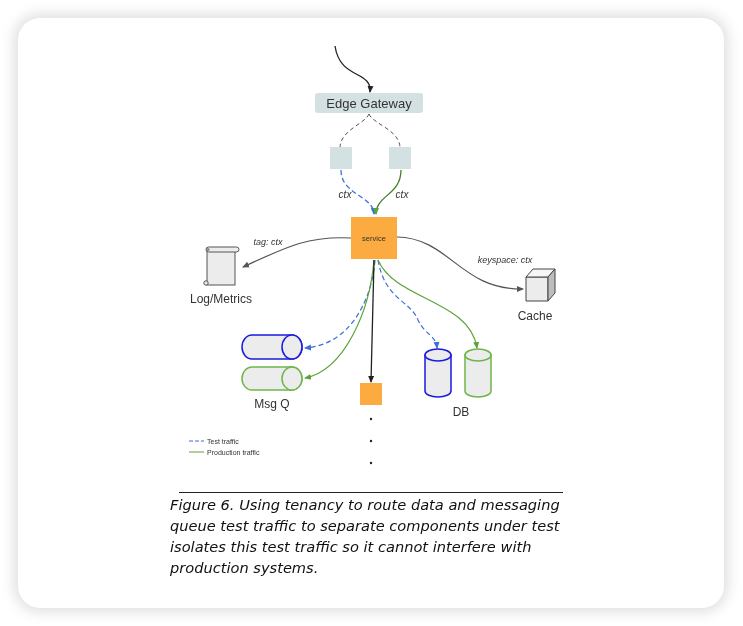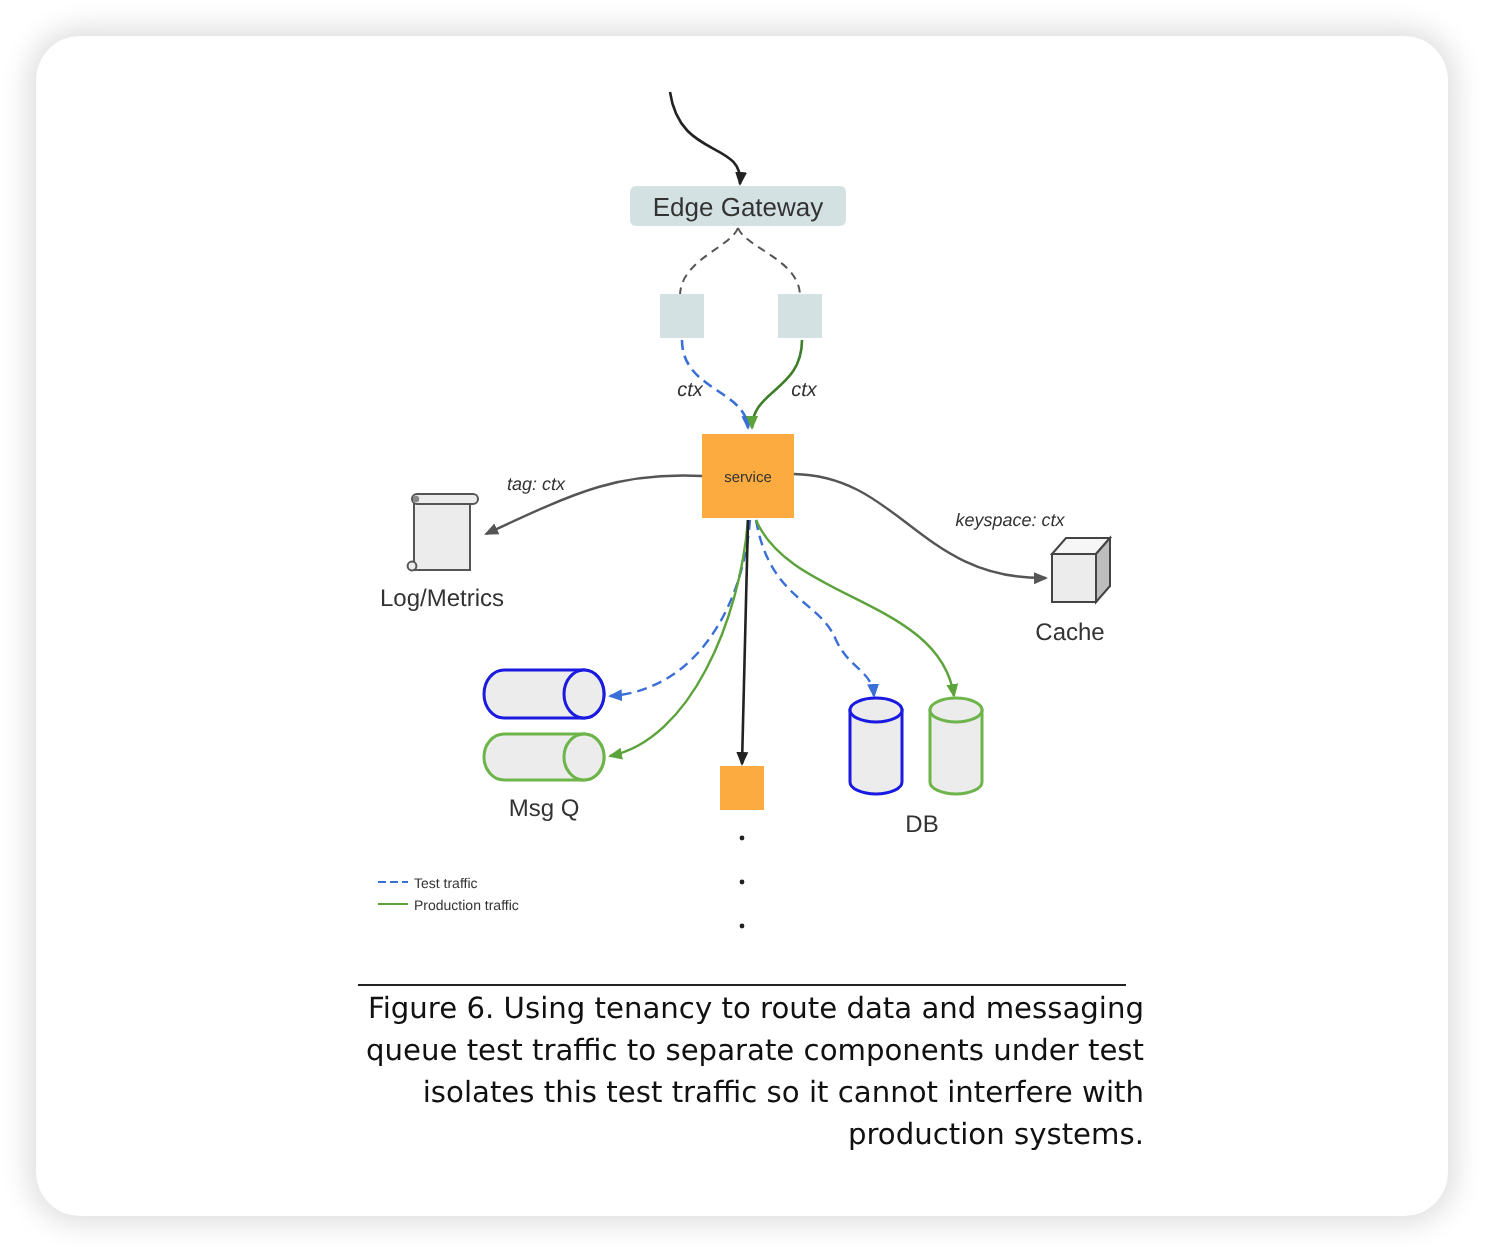--- a/index.html
+++ b/index.html
@@ -13,22 +13,22 @@
     box-shadow: 0 0 14px 4px rgba(0,0,0,0.13);
   }
   svg.diagram { position: absolute; left: 0; top: 0; }
   .lbl { font-family: "Liberation Sans", sans-serif; fill: #333; }
   .caption-rule {
     position: absolute; left: 179px; top: 492px; width: 384px; height: 0;
     border-top: 1px solid #222;
   }
   .caption {
     position: absolute; left: 170px; top: 494px; width: 402px;
-    text-align: right; font-family: "DejaVu Sans", sans-serif;
-    font-size: 14.6px; line-height: 21px; color: #111;
+    text-align: left; font-family: "DejaVu Sans", sans-serif;
+    font-size: 14.6px; line-height: 21px; color: #111; font-style: italic;
   }
 </style>
 </head>
 <body>
 
 <div class="card"></div>
 
 <svg class="diagram" width="743" height="626" viewBox="0 0 743 626">
   <defs>
     <marker id="arBlack" markerWidth="8" markerHeight="8" refX="6" refY="4" orient="auto" markerUnits="userSpaceOnUse">

